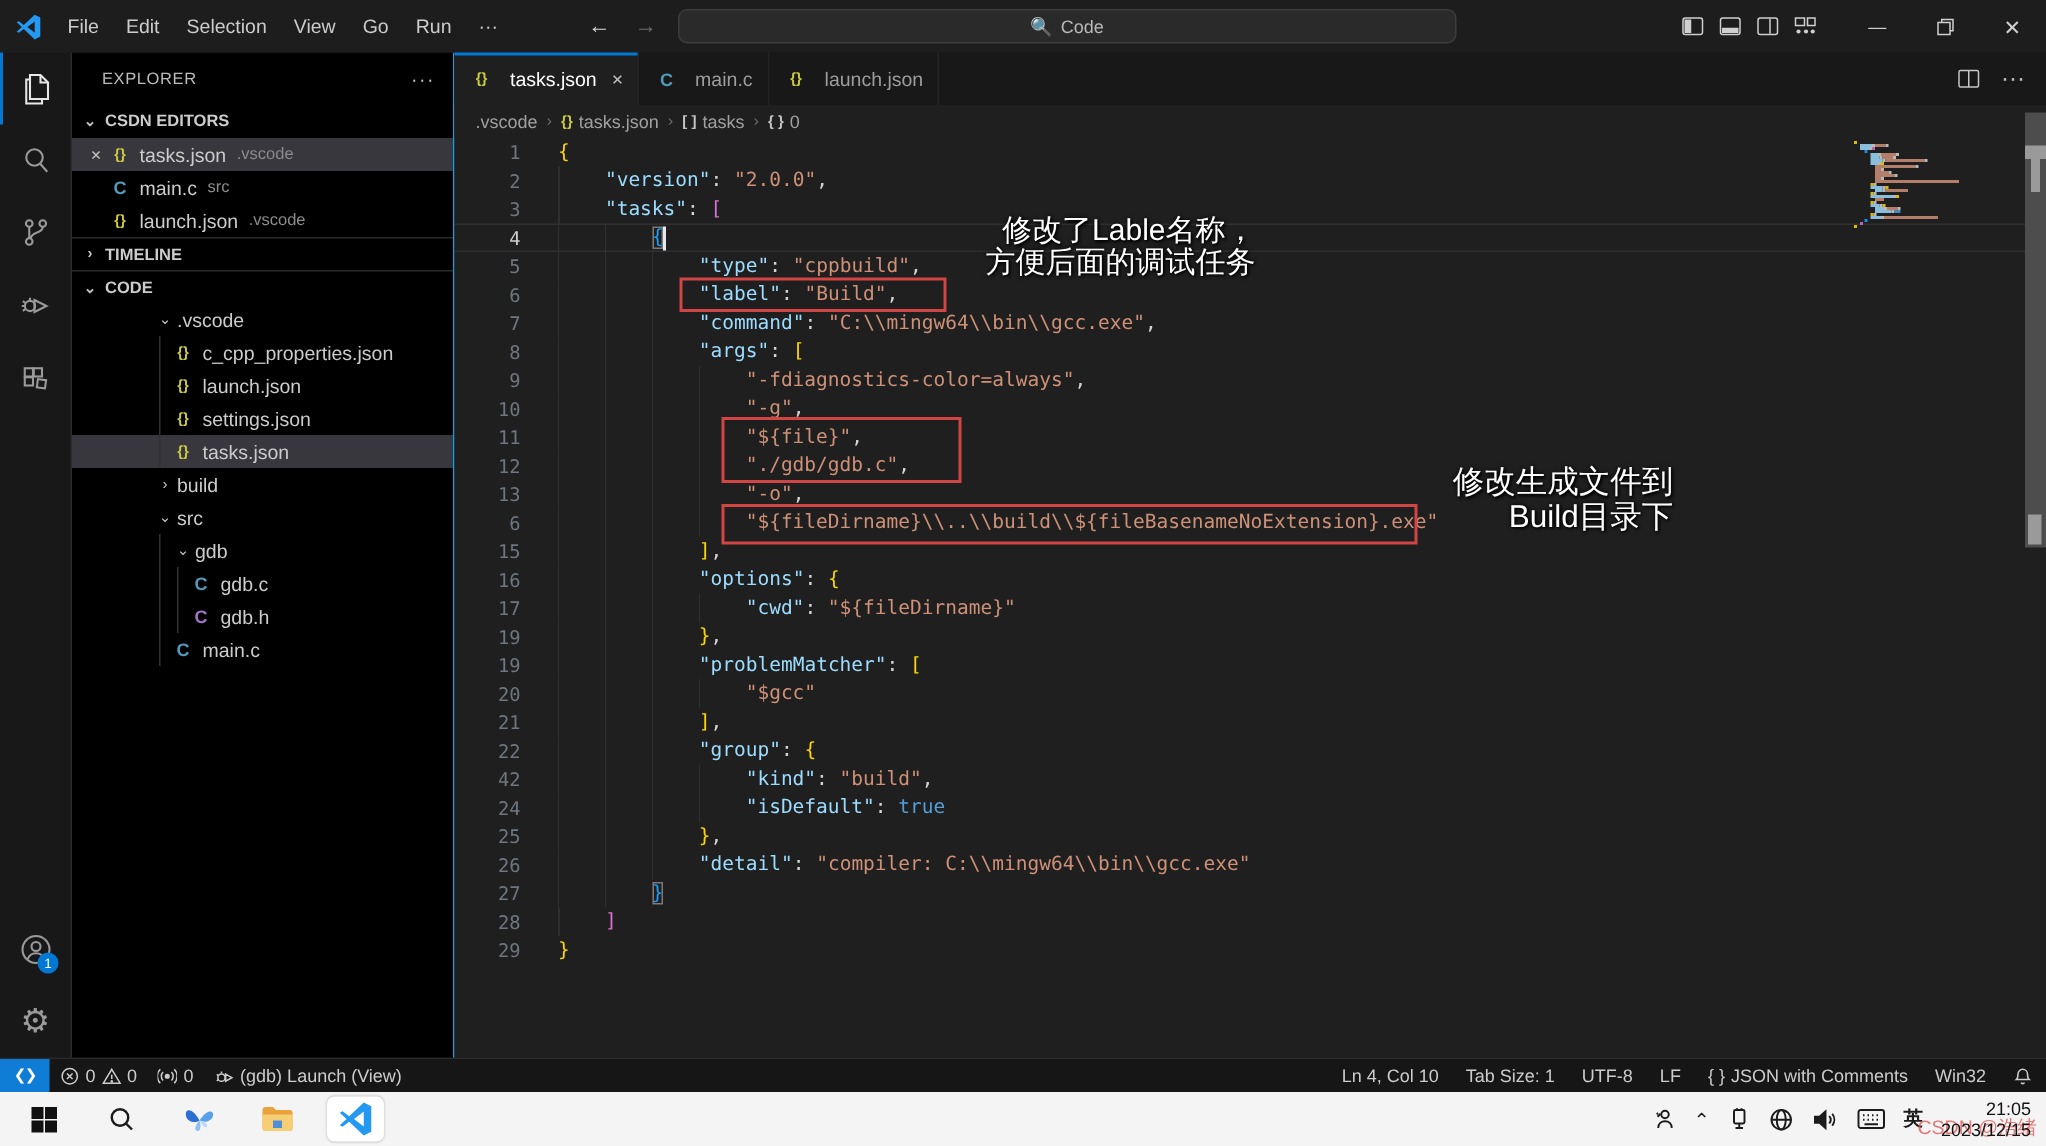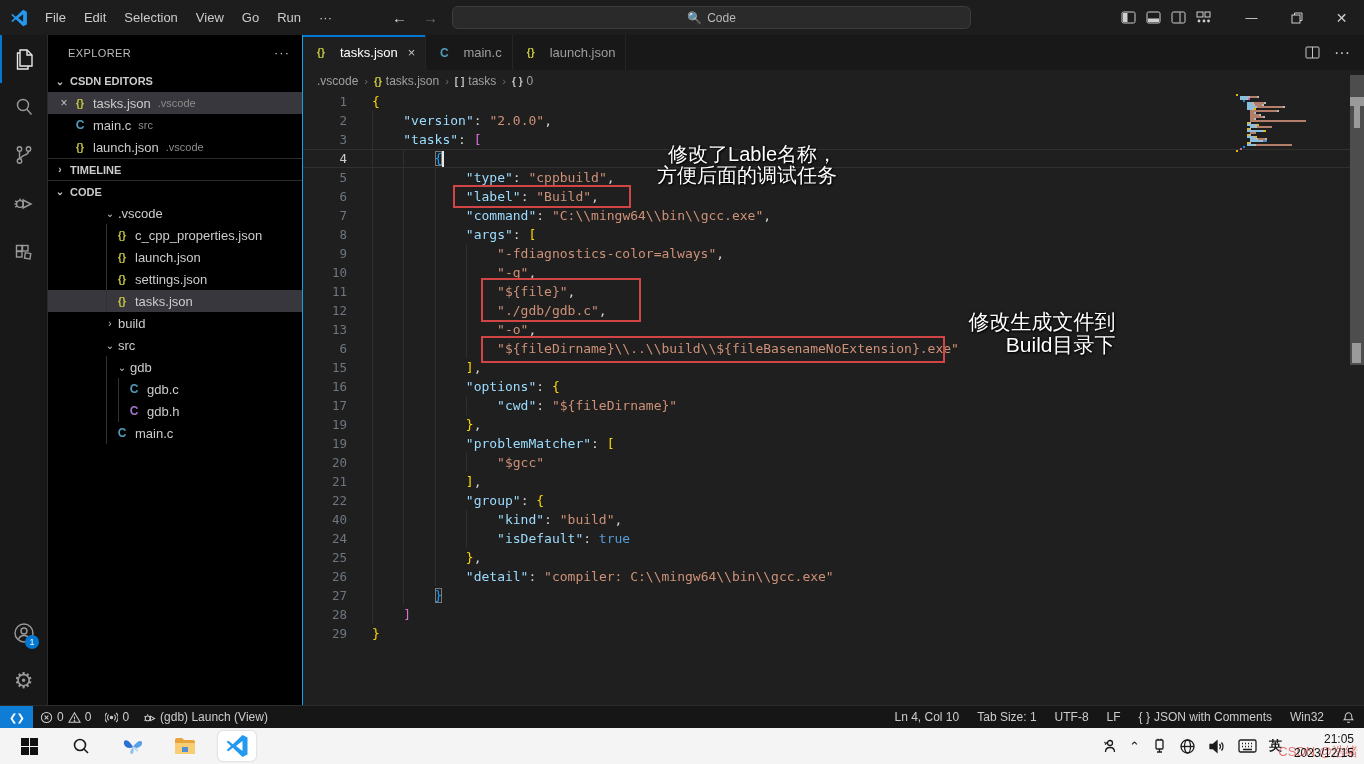--- a/index.html
+++ b/index.html
@@ -396,21 +396,21 @@
             <div class="code-line"><span class="ln">13</span><span class="ltext"><span class="indent" style="width: 125.12px;"></span><span class="tk-s">"-o"</span><span class="tk-p">,</span></span></div>
             <div class="code-line"><span class="ln">6</span><span class="ltext"><span class="indent" style="width: 125.12px;"></span><span class="tk-s">"${fileDirname}\\..\\build\\${fileBasenameNoExtension}.exe"</span></span></div>
             <div class="code-line"><span class="ln">15</span><span class="ltext"><span class="indent" style="width: 93.84px;"></span><span class="tk-y">]</span><span class="tk-p">,</span></span></div>
             <div class="code-line"><span class="ln">16</span><span class="ltext"><span class="indent" style="width: 93.84px;"></span><span class="tk-k">"options"</span><span class="tk-p">: </span><span class="tk-y">{</span></span></div>
             <div class="code-line"><span class="ln">17</span><span class="ltext"><span class="indent" style="width: 125.12px;"></span><span class="tk-k">"cwd"</span><span class="tk-p">: </span><span class="tk-s">"${fileDirname}"</span></span></div>
             <div class="code-line"><span class="ln">19</span><span class="ltext"><span class="indent" style="width: 93.84px;"></span><span class="tk-y">}</span><span class="tk-p">,</span></span></div>
             <div class="code-line"><span class="ln">19</span><span class="ltext"><span class="indent" style="width: 93.84px;"></span><span class="tk-k">"problemMatcher"</span><span class="tk-p">: </span><span class="tk-y">[</span></span></div>
             <div class="code-line"><span class="ln">20</span><span class="ltext"><span class="indent" style="width: 125.12px;"></span><span class="tk-s">"$gcc"</span></span></div>
             <div class="code-line"><span class="ln">21</span><span class="ltext"><span class="indent" style="width: 93.84px;"></span><span class="tk-y">]</span><span class="tk-p">,</span></span></div>
             <div class="code-line"><span class="ln">22</span><span class="ltext"><span class="indent" style="width: 93.84px;"></span><span class="tk-k">"group"</span><span class="tk-p">: </span><span class="tk-y">{</span></span></div>
-            <div class="code-line"><span class="ln">40</span><span class="ltext"><span class="indent" style="width: 125.12px;"></span><span class="tk-k">"kind"</span><span class="tk-p">: </span><span class="tk-s">"build"</span><span class="tk-p">,</span></span></div>
+            <div class="code-line"><span class="ln">42</span><span class="ltext"><span class="indent" style="width: 125.12px;"></span><span class="tk-k">"kind"</span><span class="tk-p">: </span><span class="tk-s">"build"</span><span class="tk-p">,</span></span></div>
             <div class="code-line"><span class="ln">24</span><span class="ltext"><span class="indent" style="width: 125.12px;"></span><span class="tk-k">"isDefault"</span><span class="tk-p">: </span><span class="tk-w">true</span></span></div>
             <div class="code-line"><span class="ln">25</span><span class="ltext"><span class="indent" style="width: 93.84px;"></span><span class="tk-y">}</span><span class="tk-p">,</span></span></div>
             <div class="code-line"><span class="ln">26</span><span class="ltext"><span class="indent" style="width: 93.84px;"></span><span class="tk-k">"detail"</span><span class="tk-p">: </span><span class="tk-s">"compiler: C:\\mingw64\\bin\\gcc.exe"</span></span></div>
             <div class="code-line"><span class="ln">27</span><span class="ltext"><span class="indent" style="width: 62.56px;"></span><span class="tk-mb">}</span></span></div>
             <div class="code-line"><span class="ln">28</span><span class="ltext"><span class="indent" style="width: 31.28px;"></span><span class="tk-m">]</span></span></div>
             <div class="code-line"><span class="ln">29</span><span class="ltext"><span class="tk-y">}</span></span></div>
           </div>
 
         <div class="redbox box1"></div>
         <div class="redbox box2"></div>

